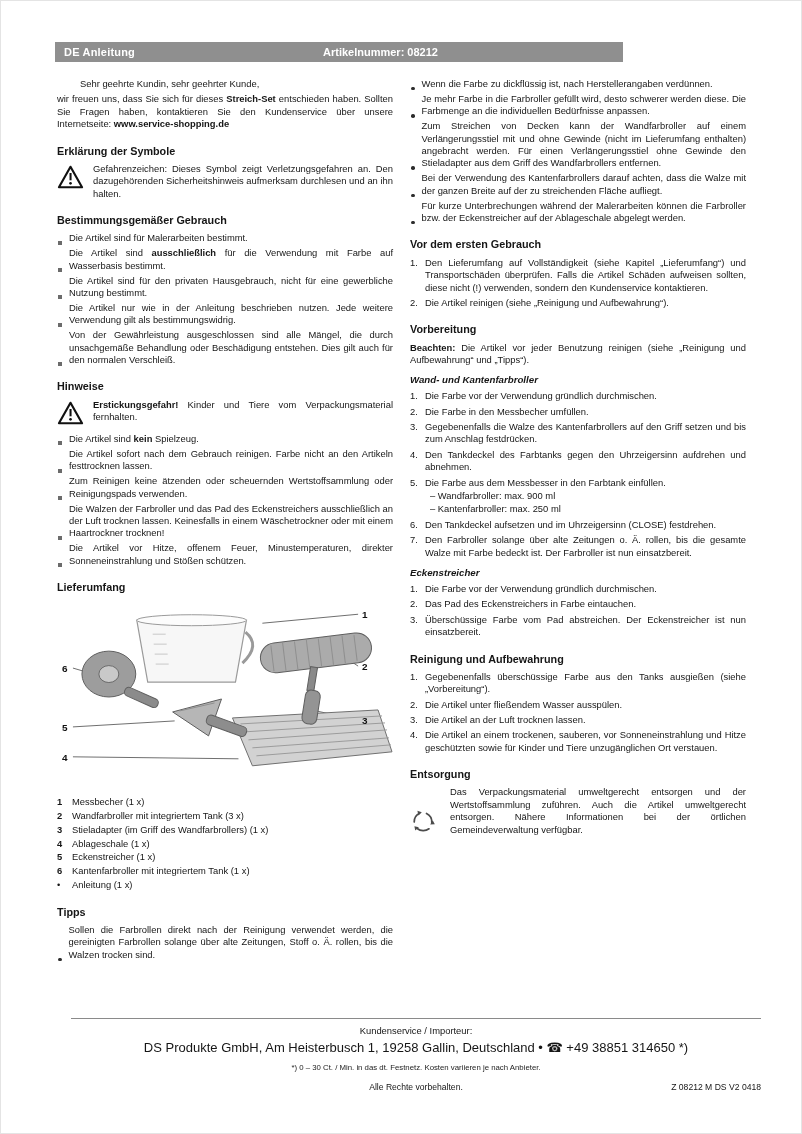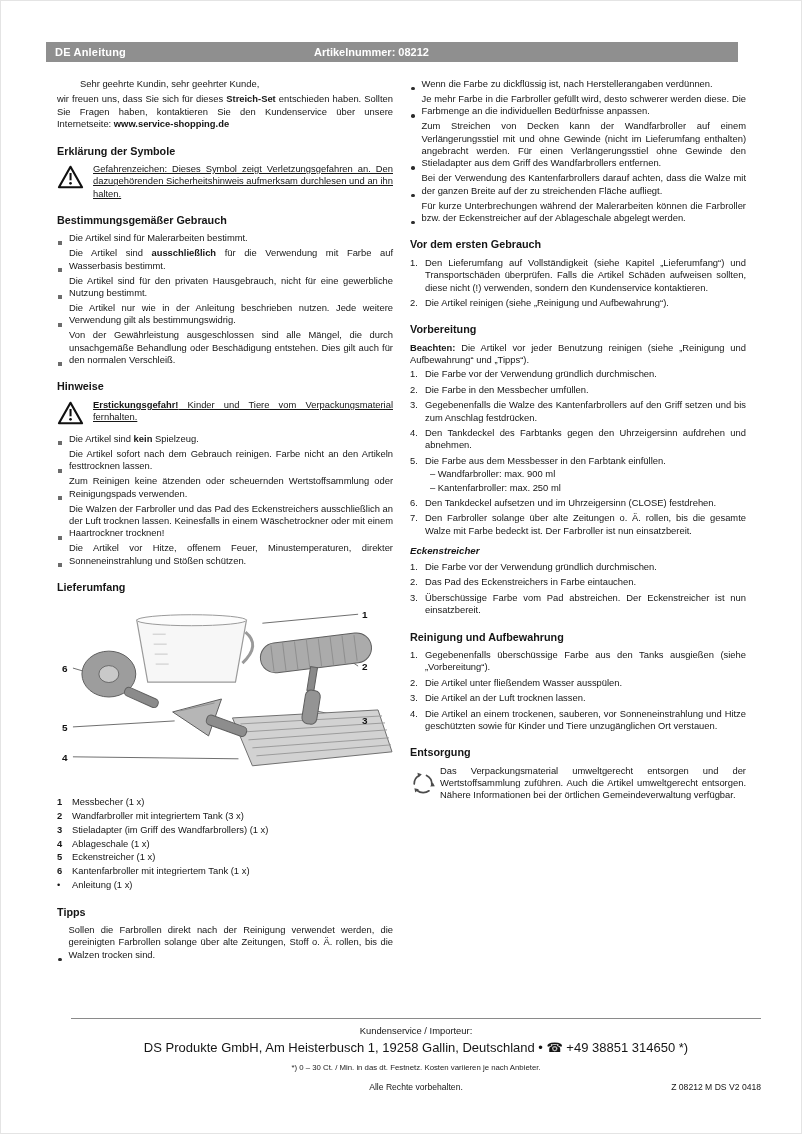--- a/index.html
+++ b/index.html
@@ -5,55 +5,55 @@
   * { box-sizing: border-box; }
   html,body { margin:0; padding:0; }
   body {
     width:802px; height:1134px; position:relative; overflow:hidden;
     background:#ffffff; color:#161616;
     font-family:"Liberation Sans","DejaVu Sans",sans-serif;
     font-size:9.4px; line-height:1.32;
   }
   .page-border { position:absolute; inset:0; border:1px solid #e4e4e4; pointer-events:none; }
 
-  .header-bar { position:absolute; left:46px; top:42px; width:692px; height:20px; background:#8f8f8f;text-align:right; }
+  .header-bar { position:absolute; left:55px; top:42px; width:568px; height:20px; background:#8f8f8f;text-align:right; }
   .header-bar .lang-title { position:absolute; left:9px; top:3px; color:#fff; font-weight:bold; font-size:11px; letter-spacing:.2px; }
   .header-bar .artnum { position:absolute; left:268px; top:3px; color:#fff; font-weight:bold; font-size:11px; }
 
   .columns { position:absolute; left:57px; top:78px; width:690px; display:flex; gap:17px; }
   .col { width:336px; }
 
   p { margin:0; }
   .just { text-align:justify; }
   .salutation { margin-bottom:3px;margin-left:23px; }
   .h { font-weight:bold; font-size:10.8px; margin:13px 0 5px; }
   .subhead { font-weight:bold; font-style:italic; font-size:9.7px; margin:8px 0 3px; }
 
-  .warn-row { display:flex; gap:9px; align-items:flex-start; margin:3px 0 5px;text-decoration:underline; }
+  .warn-row { display:flex; gap:9px; align-items:flex-start; margin:3px 0 5px; }
   .warn-icon { flex:0 0 auto; margin-top:2px; }
   .warn-text { flex:1; text-align:justify; }
 
   .blist .item { display:flex; margin-bottom:2.5px;align-items:flex-end; }
   .marker-sq { flex:0 0 auto; width:4px; height:4px; background:#6b6b6b; margin:4.5px 7px 0 1px; }
   .marker-dot { flex:0 0 auto; width:3.5px; height:3.5px; border-radius:50%; background:#2c2c2c; margin:4.5px 7px 0 1px; }
   .item-text { flex:1; text-align:justify; }
 
   ol.nlist { list-style:none; margin:2px 0 0; padding:0; counter-reset:n; }
   ol.nlist > li { counter-increment:n; position:relative; padding-left:15px; margin-bottom:3px; text-align:justify; }
   ol.nlist > li::before { content: counter(n) "."; position:absolute; left:0; top:0; }
   .dashline { margin:1px 0 0 5px; text-align:left; }
 
   figure { margin:6px 0 4px; padding:0; }
 
   .legend { margin-top:3px; }
   .legend-row { display:flex; margin-bottom:1.5px; }
   .legend-num { flex:0 0 15px; font-weight:bold; }
   .legend-row.bullet .legend-num { font-weight:normal; }
 
-  .entsorg-row { display:flex; gap:4px; align-items:center; margin-top:3px; }
+  .entsorg-row { display:flex; gap:14px; align-items:flex-end; margin-top:3px; }
   .recycle { flex:0 0 auto; margin-top:2px; }
   .entsorg-text { flex:1; text-align:justify; }
 
   .footer { position:absolute; left:71px; top:1018px; width:690px; text-align:center; }
   .footer .rule { border-top:1px solid #8a8a8a; margin-bottom:6px; }
   .footer-line1 { font-size:9.4px; margin-bottom:2px; }
   .footer-line2 { font-size:13px; margin-bottom:6px; }
   .footer-note { font-size:7.8px; color:#222; margin-bottom:9px; }
   .footer-bottom { position:relative; font-size:8.6px; }
   .footer-code { position:absolute; right:0; top:0; }
@@ -287,20 +287,21 @@
 
     <div class="h">Vor dem ersten Gebrauch</div>
     <ol class="nlist">
       <li>Den Lieferumfang auf Vollständigkeit (siehe Kapitel „Lieferumfang“) und Transportschäden überprüfen. Falls die Artikel Schäden aufweisen sollten, diese nicht (!) verwenden, sondern den Kundenservice kontaktieren.</li>
       <li>Die Artikel reinigen (siehe „Reinigung und Aufbewahrung“).</li>
     </ol>
 
     <div class="h">Vorbereitung</div>
     <p class="just"><b>Beachten:</b><span> Die Artikel vor jeder Benutzung reinigen (siehe „Reinigung und Aufbewahrung“ und „Tipps“).</span></p>
 
+    <div class="subhead">Wand- und Kantenfarbroller</div>
     <ol class="nlist">
       <li>Die Farbe vor der Verwendung gründlich durchmischen.</li>
       <li>Die Farbe in den Messbecher umfüllen.</li>
       <li>Gegebenenfalls die Walze des Kantenfarbrollers auf den Griff setzen und bis zum Anschlag festdrücken.</li>
       <li>Den Tankdeckel des Farbtanks gegen den Uhrzeigersinn aufdrehen und abnehmen.</li>
       <li>
         <span>Die Farbe aus dem Messbesser in den Farbtank einfüllen.</span>
         <div class="dashline">– Wandfarbroller: max. 900 ml</div>
         <div class="dashline">– Kantenfarbroller: max. 250 ml</div>
       </li>

